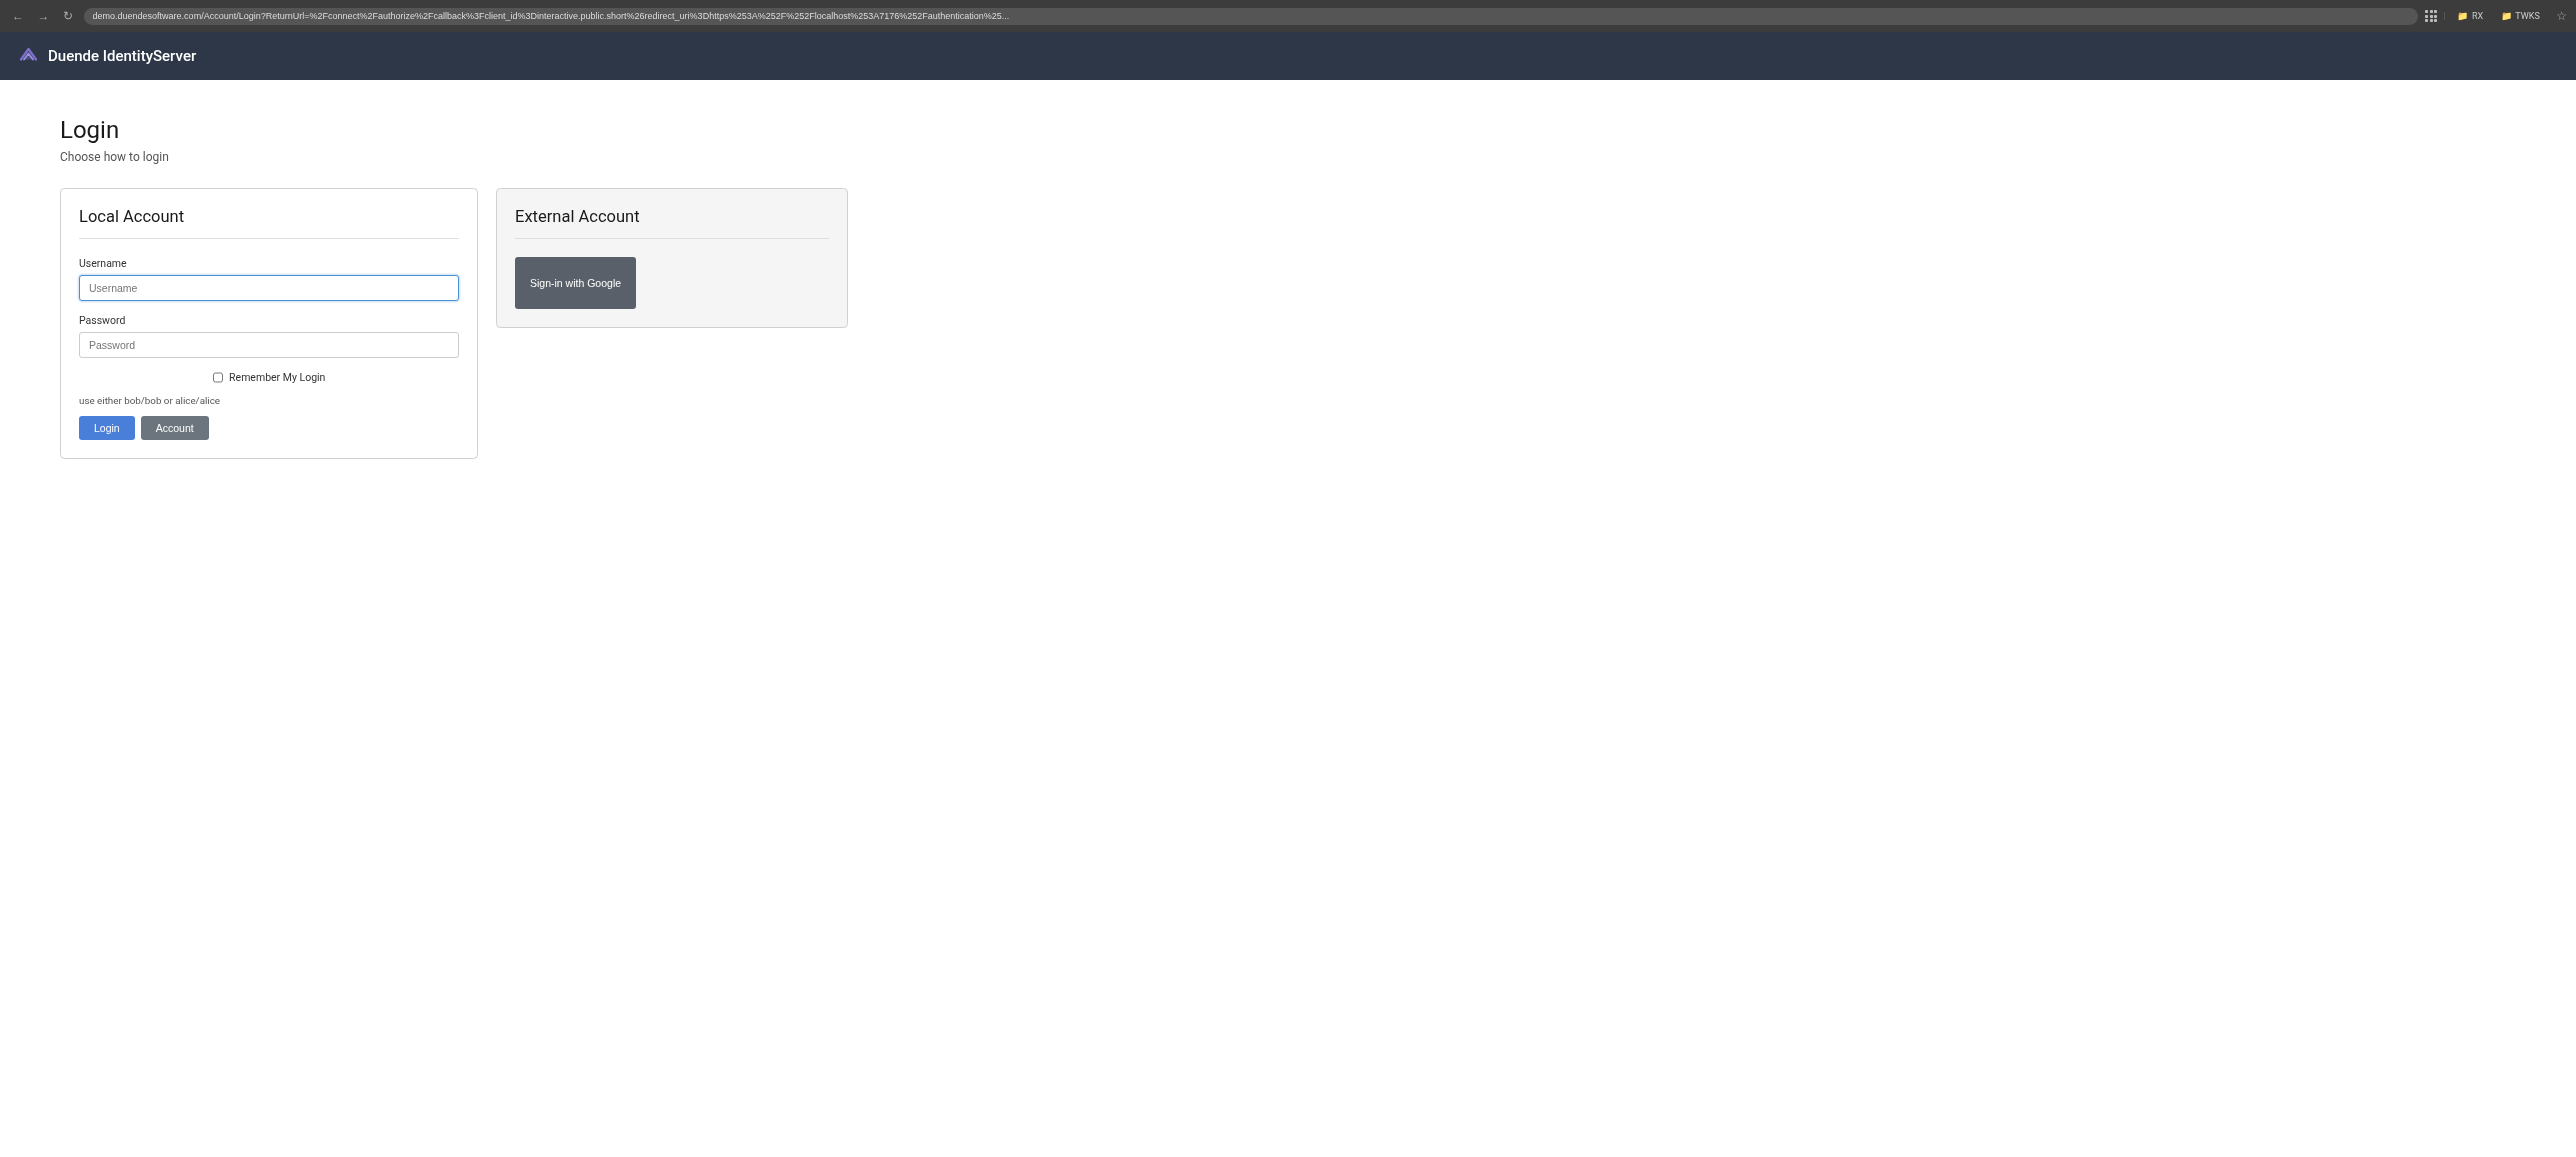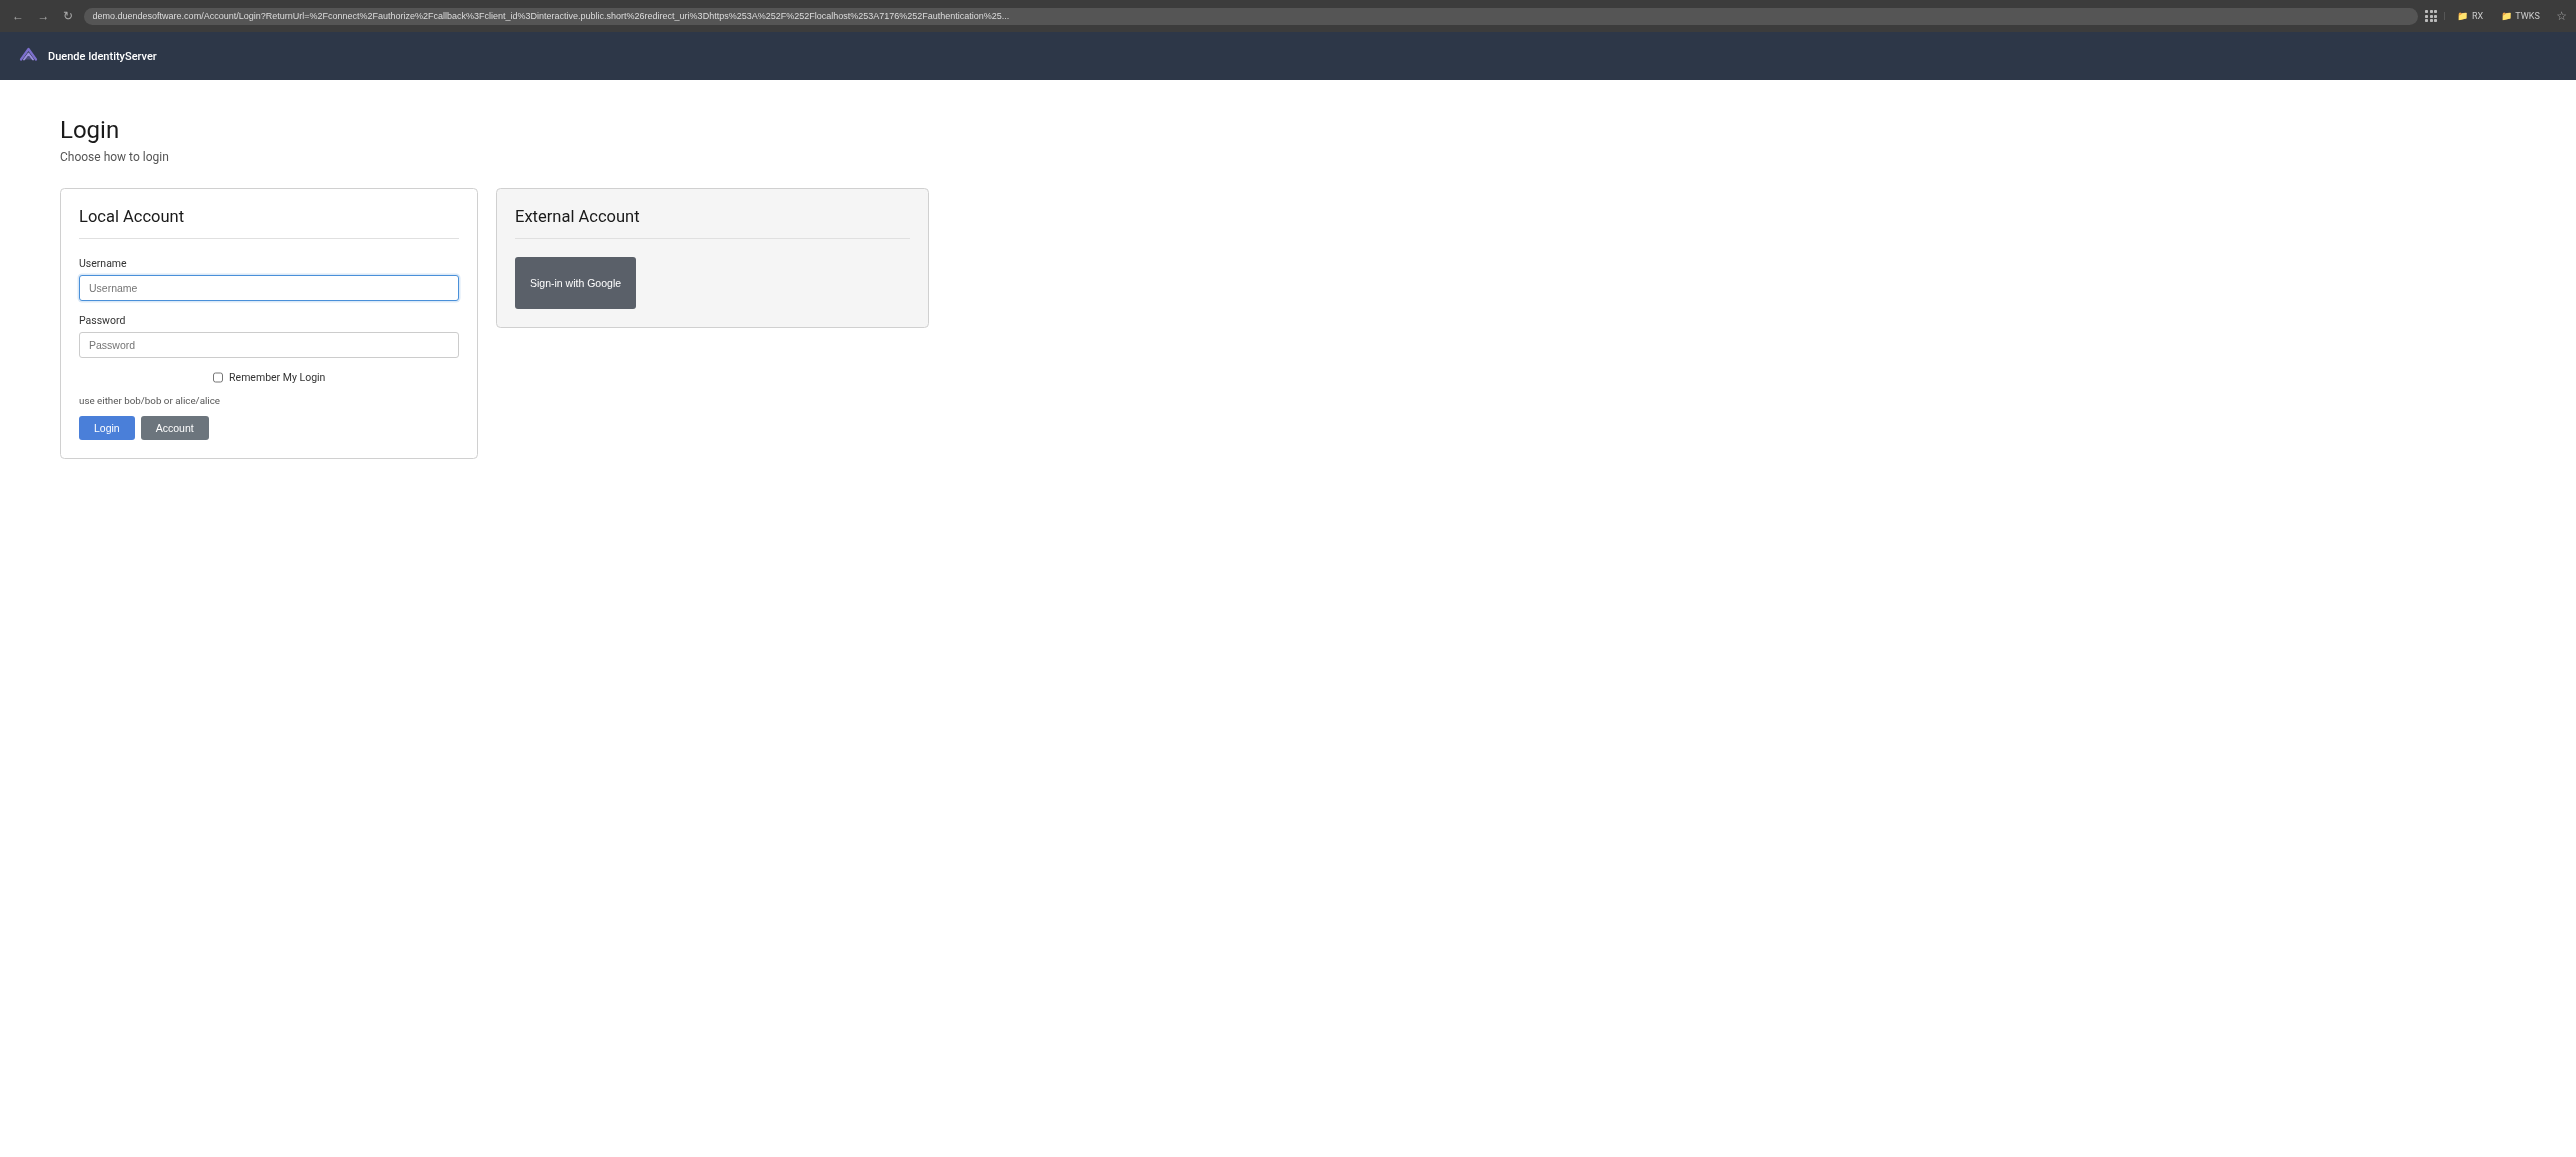--- a/index.html
+++ b/index.html
@@ -101,21 +101,21 @@
     }
 
     .logo-icon {
       color: #7c6fcd;
       font-size: 16.5px;
       line-height: 1;
     }
 
     .app-title {
       color: #ffffff;
-      font-size: 11px;
+      font-size: 15px;
       font-weight: 500;
     }
 
     
     .main-content {
       padding: 36px 60px;
       background: #ffffff;
       min-height: calc(100vh - 80px);
     }
 
@@ -144,21 +144,21 @@
       border-radius: 4.5px;
       padding: 18px;
       background: #ffffff;
     }
 
     .card-local {
       width: 418px;
     }
 
     .card-external {
-      width: 433px;
+      width: 352px;
       background: #f5f5f5;
     }
 
     .card-title {
       font-size: 16.5px;
       font-weight: 400;
       color: #1a1a1a;
       margin-bottom: 18px;
       padding-bottom: 12px;
       border-bottom: 0.8px solid #e0e0e0;

